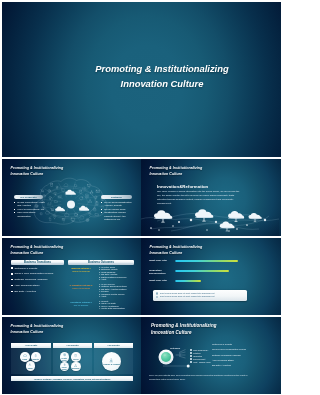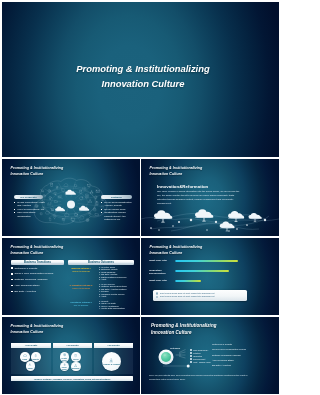--- a/index.html
+++ b/index.html
@@ -1,18 +1,18 @@
 <!DOCTYPE html>
 <html><head>
 <meta charset="utf-8">
 <style>
 html,body{margin:0;padding:0;background:#fff;}
 body{width:281px;height:395px;font-family:"Liberation Sans",sans-serif;}
 .page{position:relative;width:281px;height:395px;background:#fff;overflow:hidden;}
-.slide{position:absolute;overflow:hidden;background:#04153a;}
+.slide{position:absolute;overflow:hidden;background:#04153a;padding-left:38px;}
 .grad{position:absolute;inset:0;
  background:radial-gradient(ellipse 56% 135% at 46% 55%, #1b627d 0%, #1a617c 20%, #175a74 34%, #134e69 46%, #0d3f5b 57%, #08304d 68%, #04223f 80%, #021634 90%, #010f2c 100%);}
 
 .hero{left:2px;top:2px;width:277px;height:155px;}
 .hero-title{position:absolute;left:5px;right:0;top:59px;text-align:center;color:#fff;font-style:italic;font-weight:bold;
  font-size:9.4px;line-height:15px;text-shadow:0 1px 2px rgba(0,0,0,.35);}
 
 .tn{width:138px;height:77px;}
 .tn.c0{left:2px;} .tn.c1{left:141px;}
 .tn.r0{top:159px;} .tn.r1{top:238px;} .tn.r2{top:317px;}

